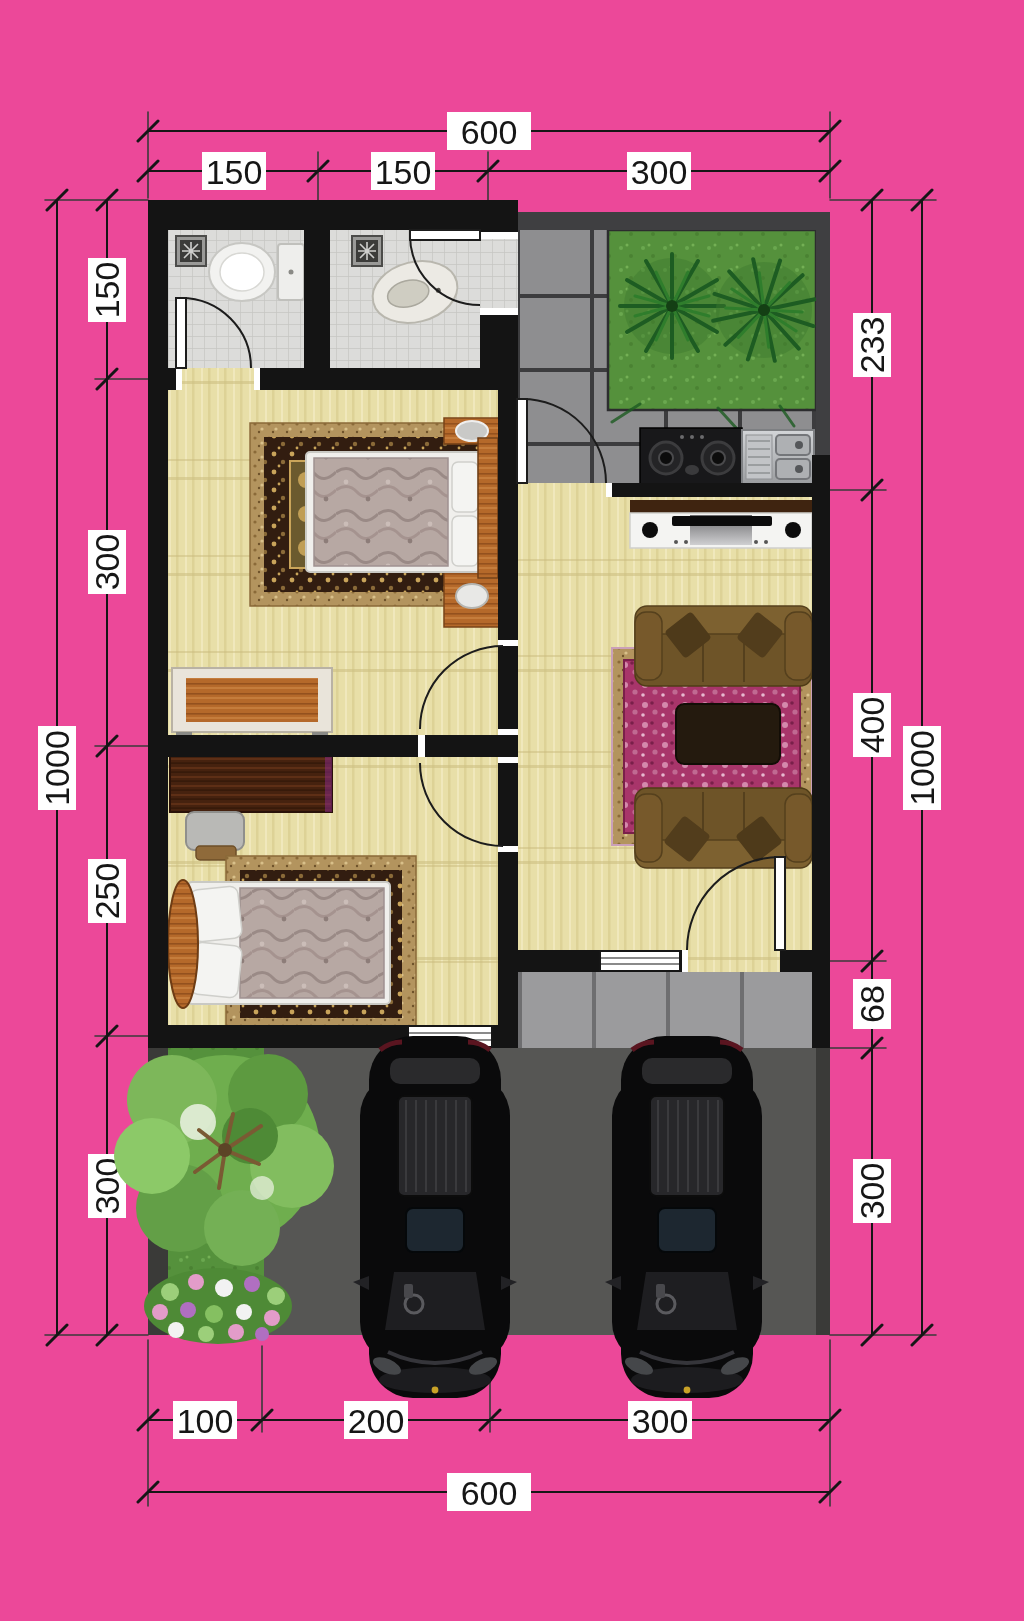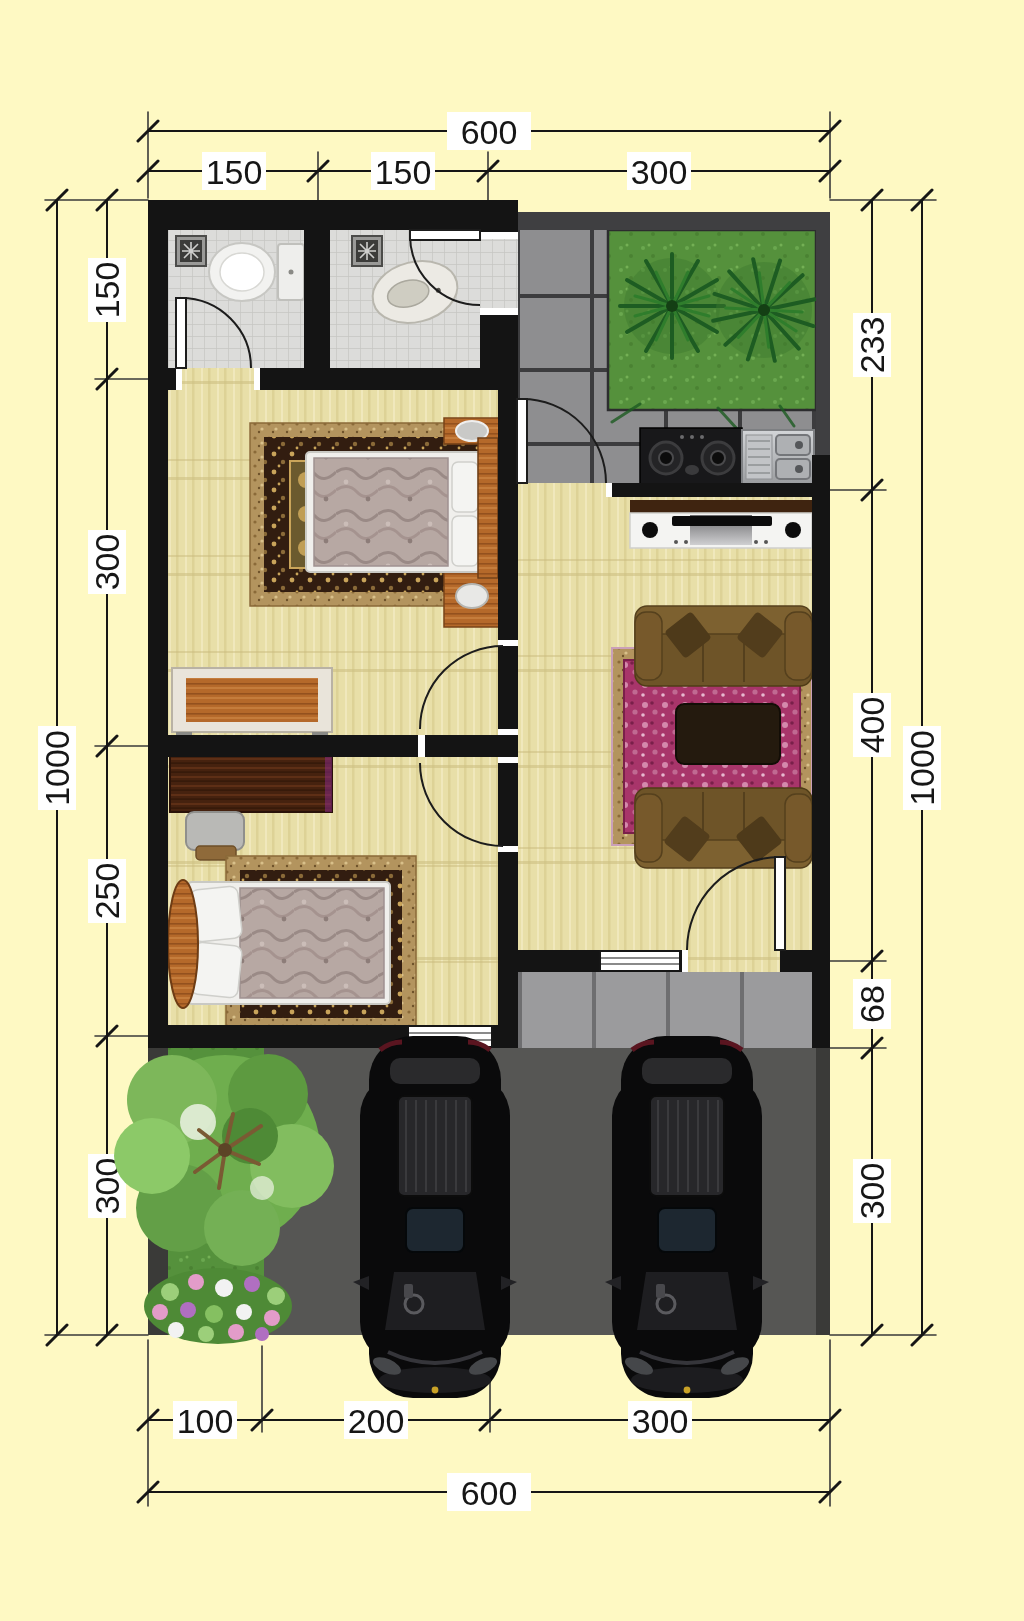--- a/index.html
+++ b/index.html
@@ -1,16 +1,16 @@
 <!DOCTYPE html>
 <html><head>
 <meta charset="utf-8">
 <style>
   html,body{margin:0;padding:0;background:#ffffff;}
-  #stage{position:relative;width:1024px;height:1621px;background:#fef9c3;overflow:hidden;
+  #stage{position:relative;width:1024px;height:1621px;background:#ec4899;overflow:hidden;
          font-family:"Liberation Sans",sans-serif;}
   svg{display:block}
   text.dim{font-family:"Liberation Sans",sans-serif;font-size:34px;fill:#161616;}
 </style>
 </head>
 <body>
 
 <div id="stage">
 <svg width="1024" height="1621" viewBox="0 0 1024 1621">
 <defs>

